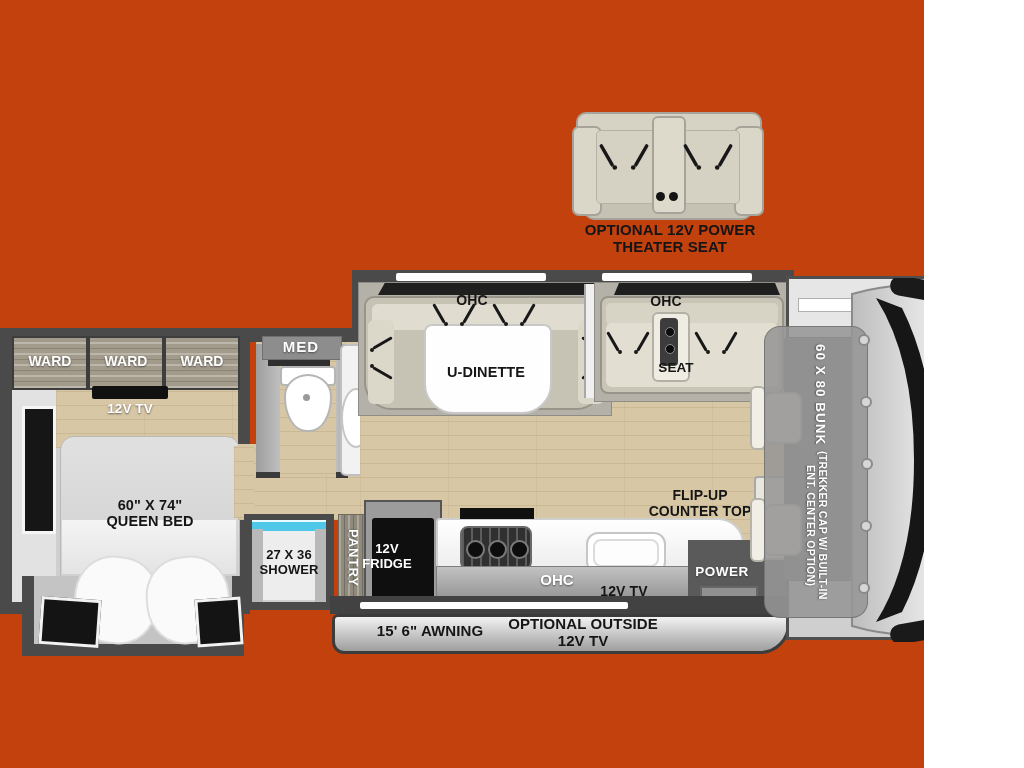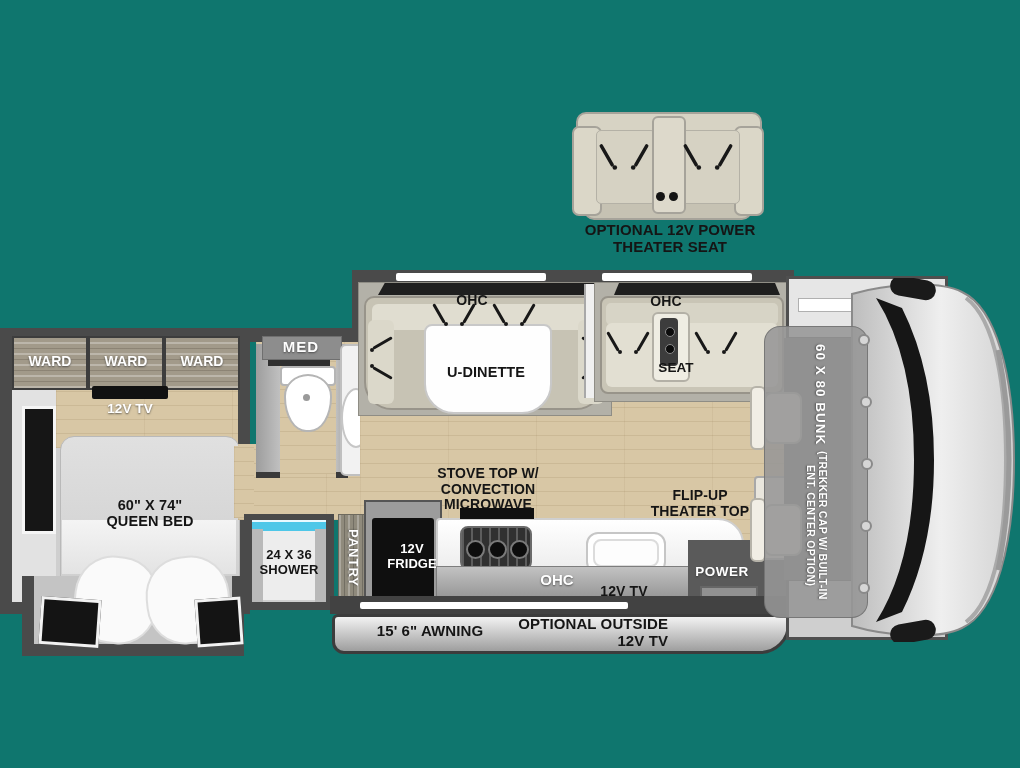--- a/index.html
+++ b/index.html
@@ -1,16 +1,16 @@
 <!DOCTYPE html>
 <html><head>
 <meta charset="utf-8">
 <style>
   html,body{margin:0;padding:0;background:#fff;}
-  #stage{position:relative;width:1020px;height:768px;background:#0f766e;overflow:hidden;
+  #stage{position:relative;width:924px;height:768px;background:#c2410c;overflow:hidden;
          font-family:"Liberation Sans","DejaVu Sans",sans-serif;}
   .abs{position:absolute;}
   .lbl{position:absolute;font-weight:bold;color:#151515;text-align:center;
        white-space:pre-line;line-height:1.12;letter-spacing:0.1px;}
   .lw{color:#ffffff;}
   .ts{text-shadow:0 1px 2px rgba(45,45,45,.7);}
   .wood{background:#d8c7a5;
         background-image:repeating-linear-gradient(0deg,rgba(90,60,20,.10) 0 1px,rgba(0,0,0,0) 1px 14px),
                          repeating-linear-gradient(90deg,rgba(90,60,20,.06) 0 1px,rgba(0,0,0,0) 1px 88px);}
   .cabwood{background:#a29a8a;
@@ -162,39 +162,36 @@
     </div>
   <div class="v" style="left:696px;top:330px;">
       <i class="a"></i>
       <i class="b"></i>
       <u class="a"></u>
       <u class="b"></u>
     </div>
   <div class="lbl" style="left:606px;top:294px;width:120px;font-size:14px;">OHC</div>
   <div class="lbl" style="left:630px;top:360px;width:92px;font-size:13.5px;">SEAT</div>
 
-  <div class="lbl" style="left:418px;top:466px;width:140px;font-size:14px;">STOVE TOP W/
-CONVECTION
-MICROWAVE</div>
   <div class="lbl" style="left:632px;top:488px;width:136px;font-size:14px;">FLIP-UP
-THEATER TOP</div>
+COUNTER TOP</div>
 
   <div class="abs wall" style="left:244px;top:514px;width:90px;height:96px;"></div>
   <div class="abs" style="left:252px;top:522px;width:74px;height:80px;background:#ededed;border:2px solid #cfcfcf;box-sizing:border-box;"></div>
   <div class="abs" style="left:252px;top:520px;width:74px;height:9px;background:#4ec7e8;border-top:2px solid #e8f9ff;"></div>
   <div class="abs" style="left:252px;top:529px;width:11px;height:73px;background:#b9b9b9;"></div>
   <div class="abs" style="left:315px;top:529px;width:11px;height:73px;background:#b9b9b9;"></div>
-  <div class="lbl" style="left:246px;top:548px;width:86px;font-size:13px;">24 X 36
+  <div class="lbl" style="left:246px;top:548px;width:86px;font-size:13px;">27 X 36
 SHOWER</div>
 
   <div class="abs" style="left:338px;top:514px;width:30px;height:88px;background:#8f8a7c;background-image:repeating-linear-gradient(90deg,rgba(255,255,255,.25) 0 2px,rgba(0,0,0,0) 2px 5px,rgba(0,0,0,.2) 5px 6px,rgba(0,0,0,0) 6px 9px);border:1px solid #6e6a5e;"></div>
   <div class="lbl lw ts vtext" style="left:338px;top:516px;width:30px;height:84px;font-size:13px;letter-spacing:1px;display:flex;align-items:center;justify-content:center;">PANTRY</div>
   <div class="abs" style="left:364px;top:500px;width:78px;height:104px;background:#9c9c9c;border:2px solid #555;box-sizing:border-box;"></div>
   <div class="abs" style="left:372px;top:518px;width:62px;height:82px;background:#0f0f0f;border-radius:3px;"></div>
-  <div class="lbl lw" style="left:381px;top:542px;width:62px;font-size:13px;">12V
+  <div class="lbl lw" style="left:356px;top:542px;width:62px;font-size:13px;">12V
 FRIDGE</div>
 
   <div class="abs" style="left:436px;top:518px;width:308px;height:56px;background:linear-gradient(180deg,#ffffff,#ececec);border:2px solid #cfcfcf;border-radius:4px 26px 26px 4px;box-sizing:border-box;"></div>
   <div class="abs" style="left:460px;top:508px;width:74px;height:11px;background:#101010;"></div>
   <div class="abs" style="left:460px;top:526px;width:72px;height:44px;background:#303030;background-image:repeating-linear-gradient(90deg,rgba(255,255,255,.22) 0 2px,rgba(0,0,0,0) 2px 9px);border:2px solid #6a6a6a;border-radius:8px;box-sizing:border-box;"></div>
   <div class="abs" style="left:466px;top:540px;width:15px;height:15px;background:#0d0d0d;border:2px solid #7a7a7a;border-radius:50%;"></div>
   <div class="abs" style="left:488px;top:540px;width:15px;height:15px;background:#0d0d0d;border:2px solid #7a7a7a;border-radius:50%;"></div>
   <div class="abs" style="left:510px;top:540px;width:15px;height:15px;background:#0d0d0d;border:2px solid #7a7a7a;border-radius:50%;"></div>
   <div class="abs" style="left:586px;top:532px;width:80px;height:42px;background:#ffffff;border:2px solid #c6c6c6;border-radius:12px;box-sizing:border-box;"></div>
   <div class="abs" style="left:593px;top:539px;width:66px;height:28px;background:#fdfdfd;border:2px solid #dcdcdc;border-radius:8px;box-sizing:border-box;"></div>
@@ -206,21 +203,21 @@
   <div class="abs" style="left:688px;top:540px;width:102px;height:64px;background:#5a5a5a;"></div>
   <div class="abs" style="left:700px;top:586px;width:58px;height:18px;background:#919191;border:2px solid #666;box-sizing:border-box;"></div>
   <div class="lbl lw ts" style="left:682px;top:564px;width:80px;font-size:13.5px;letter-spacing:0.5px;">POWER</div>
   <div class="abs" style="left:754px;top:476px;width:38px;height:84px;background:#e9e6dd;border:2px solid #a8a8a8;border-radius:4px;box-sizing:border-box;"></div>
 
   <div class="abs" style="left:330px;top:596px;width:462px;height:18px;background:#424242;"></div>
   <div class="abs" style="left:360px;top:602px;width:268px;height:7px;background:#ffffff;border-radius:2px;"></div>
 
   <div class="abs" style="left:332px;top:614px;width:458px;height:40px;background:linear-gradient(180deg,#f2f2f2,#9e9e9e);border:3px solid #3c3c3c;border-radius:6px 6px 30px 12px;box-sizing:border-box;"></div>
   <div class="lbl" style="left:350px;top:623px;width:160px;font-size:15px;">15' 6" AWNING</div>
-  <div class="lbl" style="left:498px;top:616px;width:170px;font-size:15px;text-align:right;">OPTIONAL OUTSIDE
+  <div class="lbl" style="left:498px;top:616px;width:170px;font-size:15px;">OPTIONAL OUTSIDE
 12V TV</div>
 
   <div class="abs" style="left:786px;top:276px;width:162px;height:64px;background:#e6e6e6;border:3px solid #4f4f4f;box-sizing:border-box;"></div>
   <div class="abs" style="left:798px;top:298px;width:136px;height:12px;background:#ffffff;border:1px solid #b0b0b0;"></div>
   <div class="abs" style="left:786px;top:578px;width:162px;height:62px;background:#cfcfcf;border:3px solid #4f4f4f;box-sizing:border-box;"></div>
   <div class="abs" style="left:784px;top:338px;width:88px;height:242px;background:#6e6e6e;"></div>
 
   <svg class="abs" style="left:846px;top:278px;" width="178" height="364" viewBox="0 0 178 364">
     <defs>
       <linearGradient id="hoodGrad" x1="0" y1="0" x2="1" y2="0">

